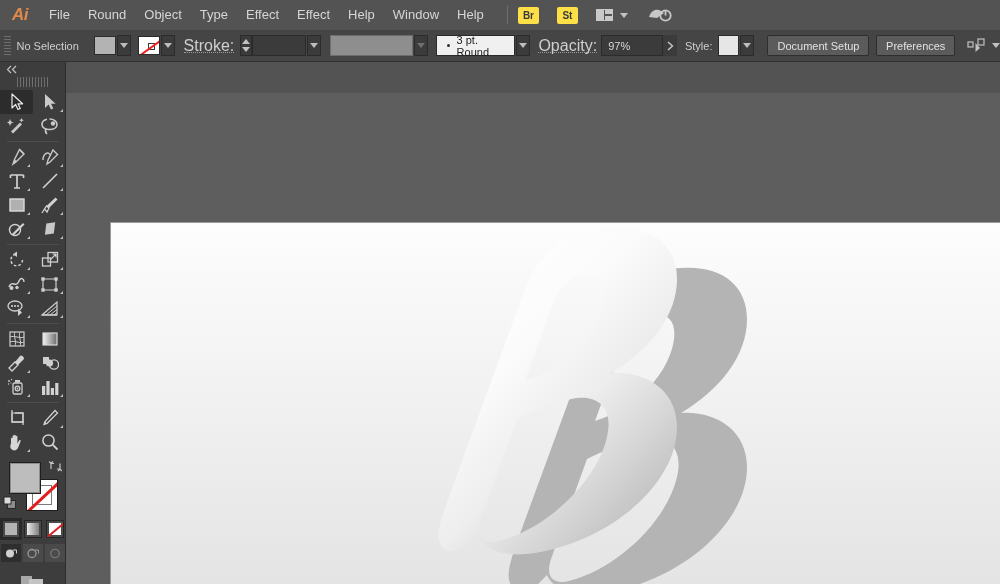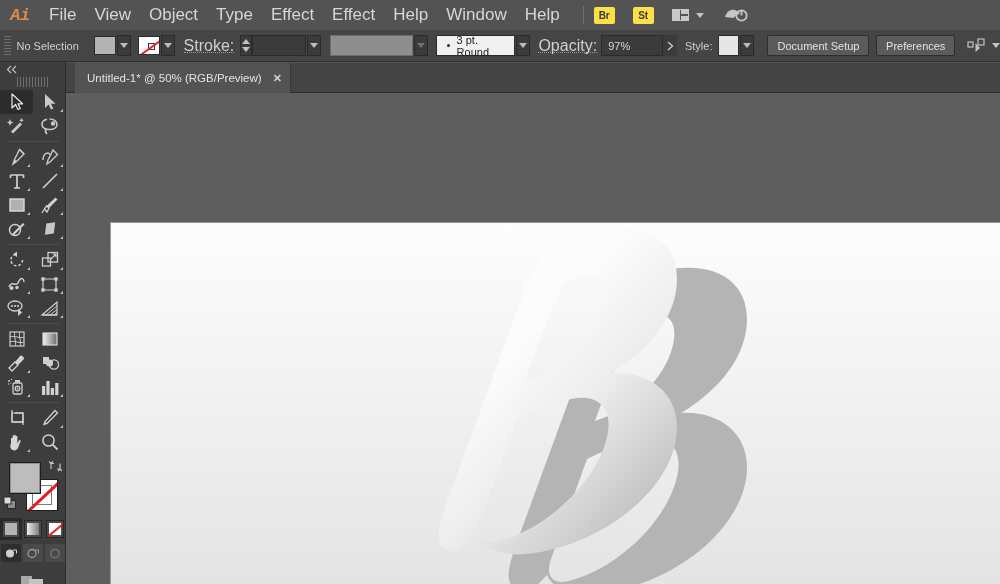--- a/index.html
+++ b/index.html
@@ -13,25 +13,25 @@
 
   
   .menubar {
     position: absolute; left: 0; top: 0; width: 1000px; height: 30px;
     background: #535353; display: flex; align-items: center;
   }
   .ai-logo {
     width: 40px; height: 15px; display: flex; align-items: center;
     justify-content: center; color: #e08a4a; font-size: 17px;
     font-weight: bold; font-style: italic; letter-spacing: -0.5px;
-    font-family: Liberation Mono, monospace;
+    font-family: Liberation Sans, sans-serif;
   }
   .menu-item {
     padding: 0 9px; height: 30px; line-height: 30px;
-    color: #d6d6d6; font-size: 17px; cursor: default; white-space: nowrap;
+    color: #d6d6d6; font-size: 13px; cursor: default; white-space: nowrap;
   }
   .menu-sep {
     width: 1px; height: 18px; background: #6f6f6f; margin: 0 10px 0 14px;
   }
   .sq-btn {
     width: 21px; height: 17px; background: #fde047; color: #3a3a3a;
     font-size: 10px; font-weight: bold; display: flex; align-items: center;
     justify-content: center; border-radius: 2px; margin-right: 18px;
     letter-spacing: -0.2px;
   }
@@ -240,21 +240,21 @@
 </style>
 </head>
 <body>
 
 <div id="app">
 
   <div class="menubar">
     <div class="ai-logo">Ai</div>
 
     <div class="menu-item">File</div>
-    <div class="menu-item">View</div>
+    <div class="menu-item">Round</div>
     <div class="menu-item">Object</div>
     <div class="menu-item">Type</div>
     <div class="menu-item">Effect</div>
     <div class="menu-item">Effect</div>
     <div class="menu-item">Help</div>
     <div class="menu-item">Window</div>
     <div class="menu-item">Help</div>
 
     <div class="menu-sep"></div>
 
@@ -363,26 +363,20 @@
     <div style="display:flex;align-items:center">
       <svg width="20" height="16" viewBox="0 0 20 16">
         <rect x="1" y="4" width="5" height="5" fill="none" stroke="#c2c2c2" stroke-width="1.2"></rect>
         <rect x="11" y="1" width="6" height="6" fill="none" stroke="#c2c2c2" stroke-width="1.2"></rect>
         <path d="M8.5 5 L8.5 14 L13 10 Z" fill="#c2c2c2"></path>
       </svg>
       <span class="chev" style="margin-left:5px"></span>
     </div>
   </div>
 
-  <div class="tabbar">
-    <div class="doc-tab">
-      <span class="title">Untitled-1* @ 50% (RGB/Preview)</span>
-      <span class="xclose">✕</span>
-    </div>
-  </div>
 
   <div class="canvas">
     <div class="artboard">
       <svg class="artwork" viewBox="0 0 934 362" preserveAspectRatio="none">
         <defs>
           <linearGradient id="bgrad" x1="0.18" y1="0.05" x2="0.85" y2="0.95">
             <stop offset="0%" stop-color="#ffffff"></stop>
             <stop offset="32%" stop-color="#fbfbfb"></stop>
             <stop offset="58%" stop-color="#ededed"></stop>
             <stop offset="78%" stop-color="#d6d6d6"></stop>

